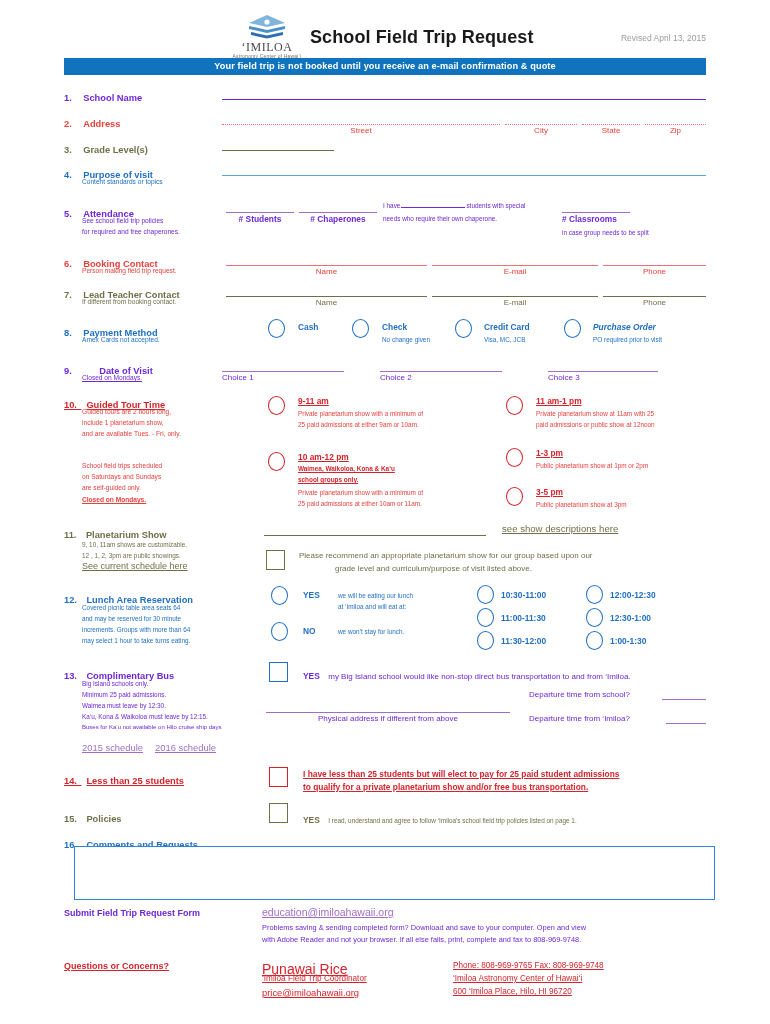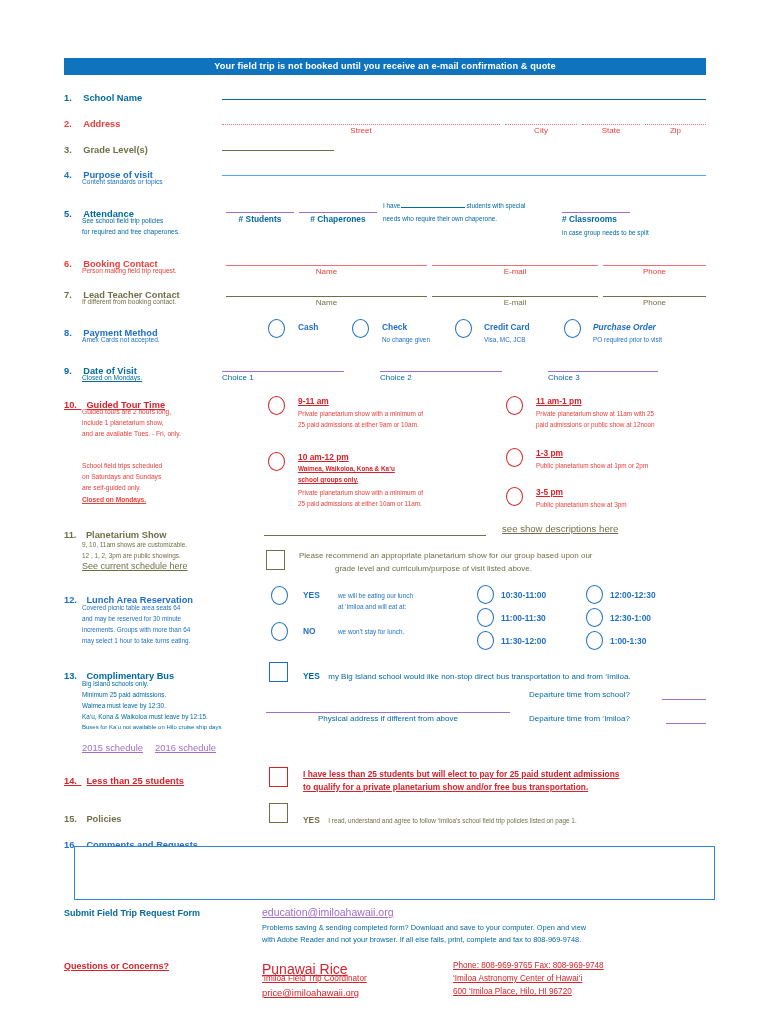--- a/index.html
+++ b/index.html
@@ -38,41 +38,55 @@
   .lbl { font-size:8px; }
   .lbl-b { font-size:8.4px; font-weight:bold; }
   .tiny { font-size:6.4px; line-height:9.5px; }
   .u { text-decoration:underline; }
 
   .line { position:absolute; border-bottom:1px solid currentColor; height:0; }
   .line-dot { position:absolute; border-bottom:1px dotted currentColor; height:0; }
   .cap { position:absolute; font-size:8px; text-align:center; }
 
   
-  .c-purple  { color:#0369a1; }
+  .c-purple  { color:#6d28d9; }
   .c-red     { color:#e8413c; }
   .c-pink    { color:#ef6f74; }
   .c-olive   { color:#6f7049; }
   .c-blue    { color:#1f6fc4; }
   .c-lav     { color:#a06fc4; }
   .c-crim    { color:#d6232b;text-decoration:underline; }
 
   
   .radio { position:absolute; width:17px; height:19px; border:1.6px solid currentColor;
            border-radius:50%; background:#fff; }
   .chk   { position:absolute; width:19px; height:20px; border:1.6px solid currentColor;
            background:#fff; }
 
   .bigbox { position:absolute; border:1.6px solid #2f86d6; background:#fff; }
 </style>
 </head>
 <body>
 
 <div class="page">
 
+  <div class="header">
+    <div class="logo">
+      <svg class="logo-mark" viewBox="0 0 46 26">
+        <path d="M23 1 L41 9 L23 13 L5 9 Z" fill="#7fb4dc"></path>
+        <path d="M5 12 L23 16 L41 12 L41 15 L23 19 L5 15 Z" fill="#4b8fc7"></path>
+        <path d="M7 18 L23 21.5 L39 18 L39 21 L23 24.5 L7 21 Z" fill="#2f6fae"></path>
+        <circle cx="23" cy="8" r="2.6" fill="#ffffff"></circle>
+      </svg>
+      <div class="logo-word">‘IMILOA</div>
+      <div class="logo-sub">Astronomy Center of Hawai‘i</div>
+    </div>
+    <div class="doc-title">School Field Trip Request</div>
+    <div class="revised">Revised April 13, 2015</div>
+  </div>
   <div class="banner">Your field trip is not booked until you receive an e-mail confirmation &amp; quote</div>
 
   <div class="row c-purple" style="left:64px; top:87px;">
     <span class="num">1.</span>
     <span class="sec-title" style="margin-left:7px;">School Name</span>
   </div>
   <div class="line c-purple" style="left:222px; top:99px; width:484px;"></div>
 
   <div class="row c-red" style="left:64px; top:113px;">
     <span class="num">2.</span>
@@ -161,21 +175,21 @@
   <div class="radio c-blue" style="left:455px; top:319px;"></div>
   <div class="row c-blue lbl-b" style="left:484px; top:322px;">Credit Card</div>
   <div class="row c-blue tiny" style="left:484px; top:335px;">Visa, MC, JCB</div>
 
   <div class="radio c-blue" style="left:564px; top:319px;"></div>
   <div class="row c-blue lbl-b" style="left:593px; top:322px;font-style:italic;">Purchase Order</div>
   <div class="row c-blue tiny" style="left:593px; top:335px;">PO required prior to visit</div>
 
   <div class="row c-purple" style="left:64px; top:360px;">
     <span class="num">9.</span>
-    <span class="sec-title" style="margin-left:7px;">Date of Visit</span>
+    <span class="sec-title" style="margin-left:23px;">Date of Visit</span>
   </div>
   <div class="row c-purple sub u" style="left:82px; top:373px;">Closed on Mondays.</div>
   <div class="line c-lav" style="left:222px; top:371px; width:122px;"></div>
   <div class="line c-lav" style="left:380px; top:371px; width:122px;"></div>
   <div class="line c-lav" style="left:548px; top:371px; width:110px;"></div>
   <div class="row c-purple lbl" style="left:222px; top:373px;">Choice 1</div>
   <div class="row c-purple lbl" style="left:380px; top:373px;">Choice 2</div>
   <div class="row c-purple lbl" style="left:548px; top:373px;">Choice 3</div>
 
   <div class="row c-crim" style="left:64px; top:394px;">

